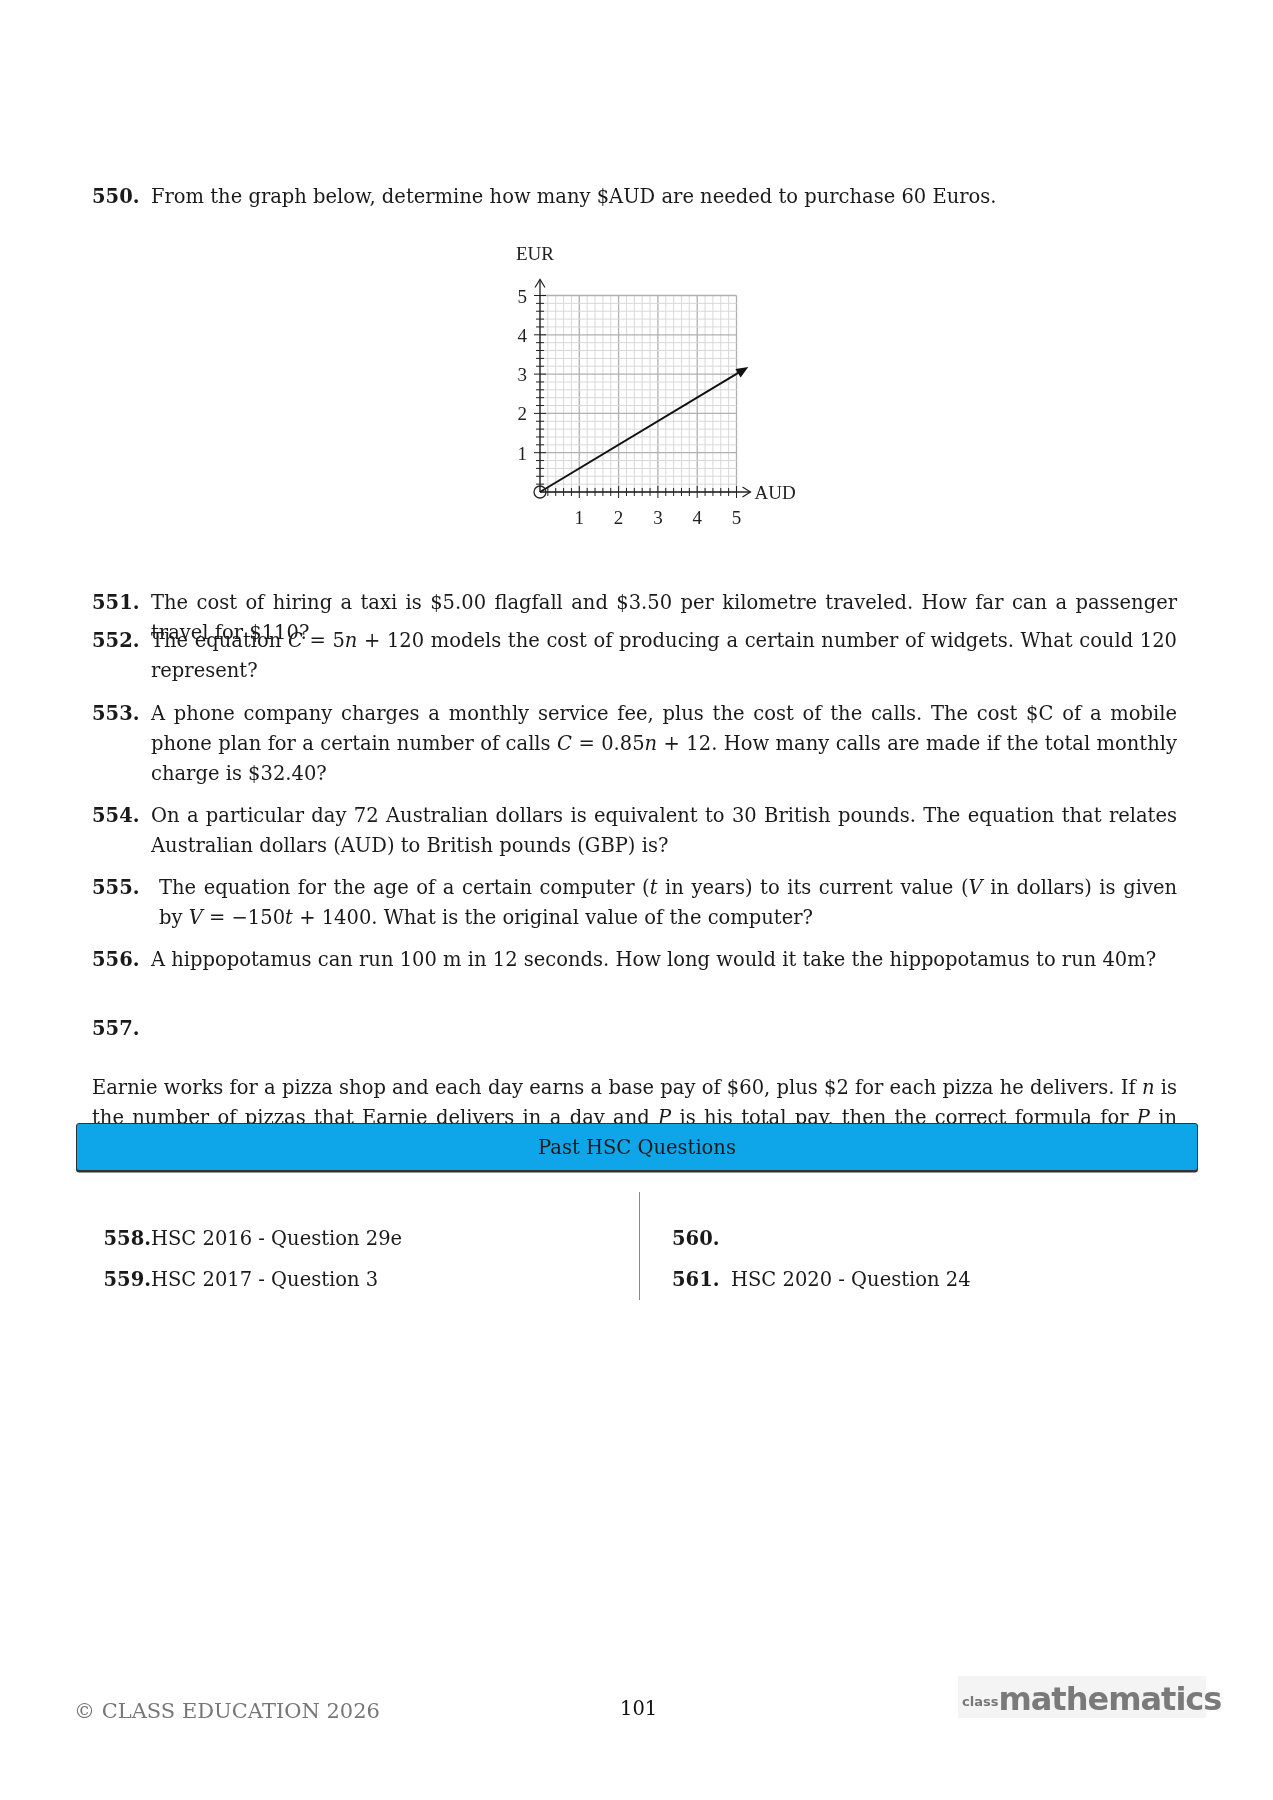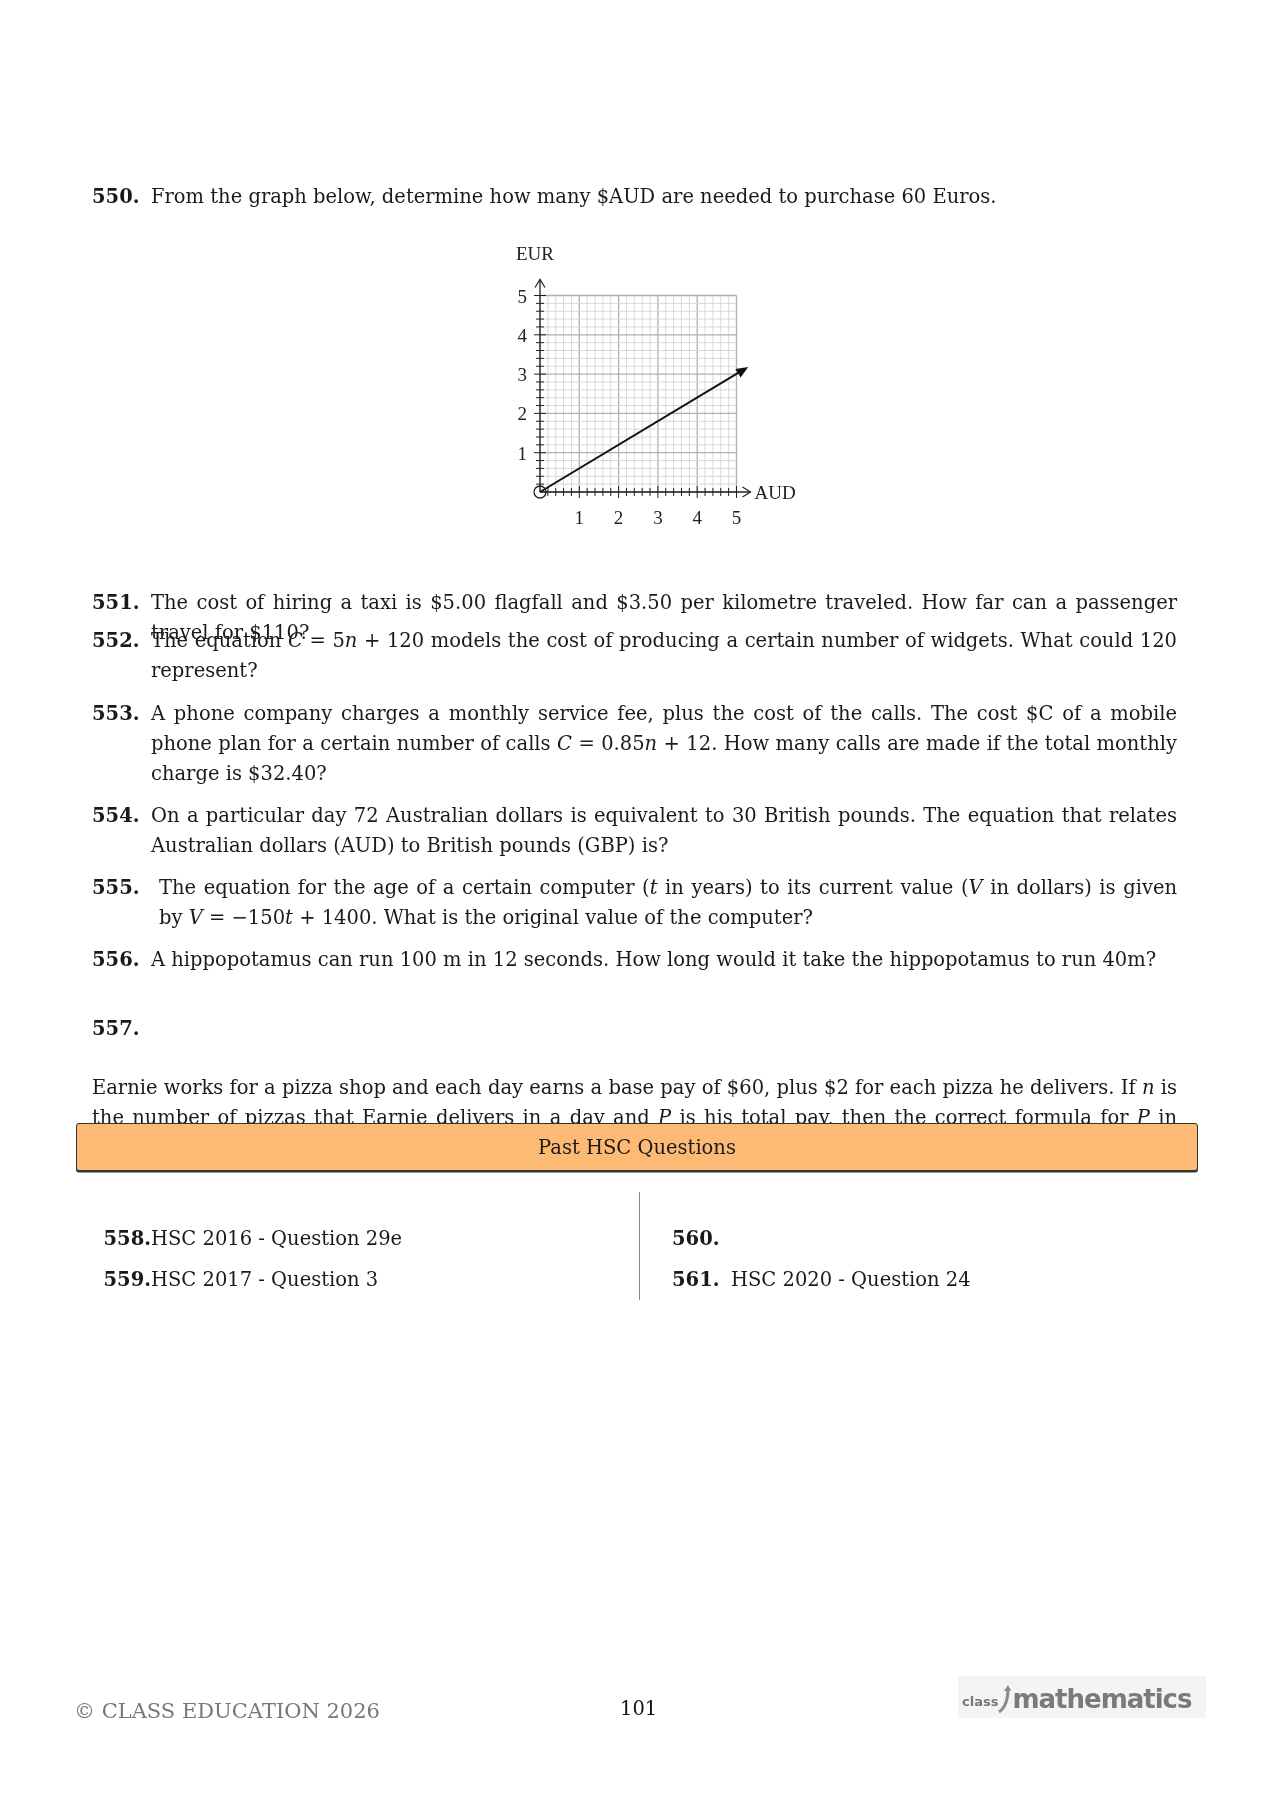--- a/index.html
+++ b/index.html
@@ -18,21 +18,21 @@
     font-weight: bold; width: 59px; flex: 0 0 59px;
   }
   .q .txt { flex: 1; text-align: justify; }
   .q .txt i { font-style: italic; }
   .graph {
     position: absolute; left: 500px; top: 235px; width: 330px; height: 310px;
   }
   .graph svg { display: block; }
   .banner {
     position: absolute; left: 76px; top: 1123px; width: 1120px; height: 46px;
-    background: #fdba74; border: 1.5px solid #333; border-radius: 3px;
+    background: #0ea5e9; border: 1.5px solid #333; border-radius: 3px;
     box-shadow: 0 1.5px 0 #333;
     display: flex; align-items: center; justify-content: center;
     font-family: "DejaVu Serif", serif; font-size: 19.5px;
   }
   .hsc-col {
     position: absolute; top: 1218px;
     font-family: "DejaVu Serif", serif; font-size: 19.5px; line-height: 41px;
   }
   .hsc-col .row { display: flex; }
   .hsc-col .num { font-weight: bold; width: 59px; }
@@ -50,21 +50,21 @@
   .logo {
     position: absolute; left: 958px; top: 1676px; width: 248px; height: 42px;
     background: #f4f4f4; display: flex; align-items: flex-end; text-align: center;
   }
   .logo .small {
     font-family: "DejaVu Sans", sans-serif; font-size: 13px; color: #777; font-weight: bold;
     margin-left: 4px; margin-bottom: 9px;
   }
   .logo .swoosh { width: 14px; height: 30px; margin-bottom: 4px; }
   .logo .big {
-    font-family: "DejaVu Sans", sans-serif; font-size: 26px; font-weight: bold; color: #7a7a7a;
+    font-family: "DejaVu Sans", sans-serif; font-size: 32px; font-weight: bold; color: #7a7a7a;
     letter-spacing: -1px; line-height: 38px;
   }
 </style>
 </head>
 <body>
 
 <div class="q" style="top:182px;">
   <span class="num">550.</span>
   <span class="txt">From the graph below, determine how many $AUD are needed to purchase 60 Euros.</span>
 </div>

